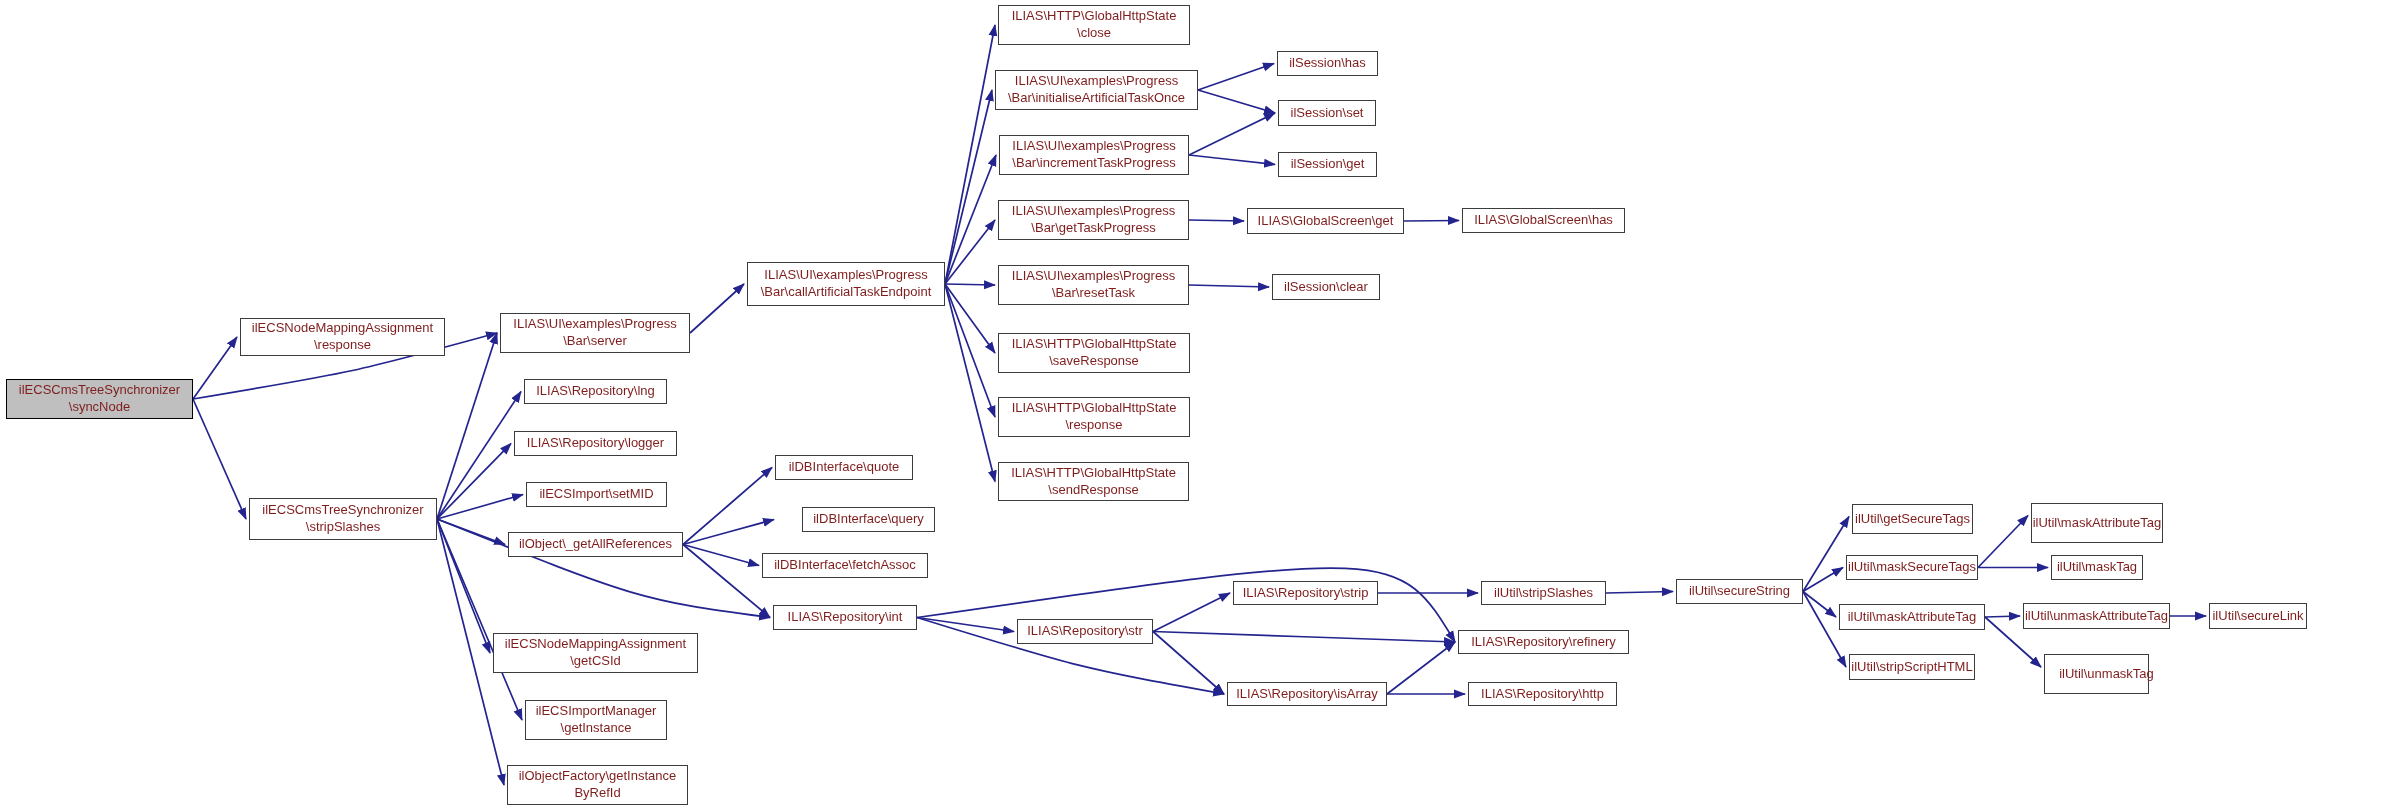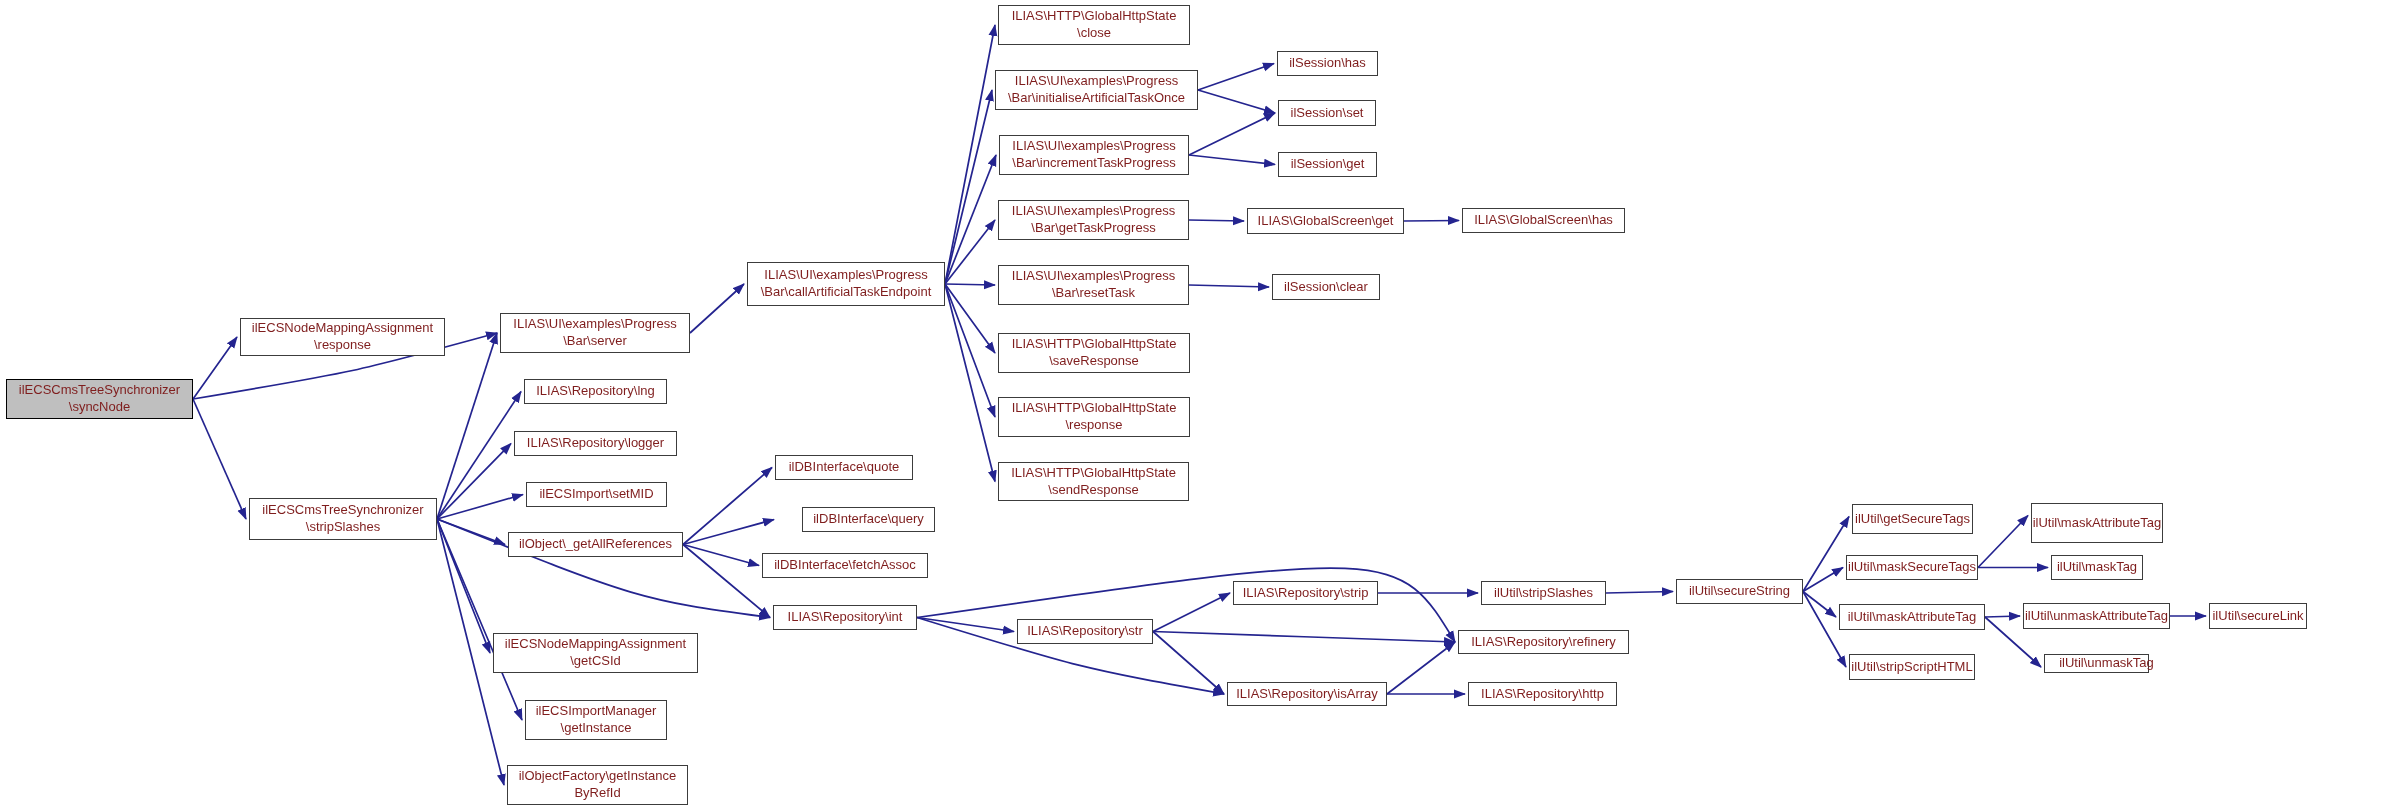--- a/index.html
+++ b/index.html
@@ -222,17 +222,17 @@
       </div>
       <div class="node" style="left: 2023px; top: 603px; width: 147px; height: 26px;">
         <div class="nl">ilUtil\unmaskAttributeTag</div>
       </div>
       <div class="node" style="left: 2209px; top: 603px; width: 98px; height: 26px;">
         <div class="nl">ilUtil\secureLink</div>
       </div>
       <div class="node" style="left: 1849px; top: 654px; width: 126px; height: 26px;">
         <div class="nl">ilUtil\stripScriptHTML</div>
       </div>
-      <div class="node" style="left: 2044px; top: 654px; width: 105px; height: 19px; padding-left: 20px;">
+      <div class="node" style="left: 2044px; top: 654px; width: 105px; height: 40px; padding-left: 20px;">
         <div class="nl">ilUtil\unmaskTag</div>
       </div>
     </div>
 </div>
 
 </body></html>

